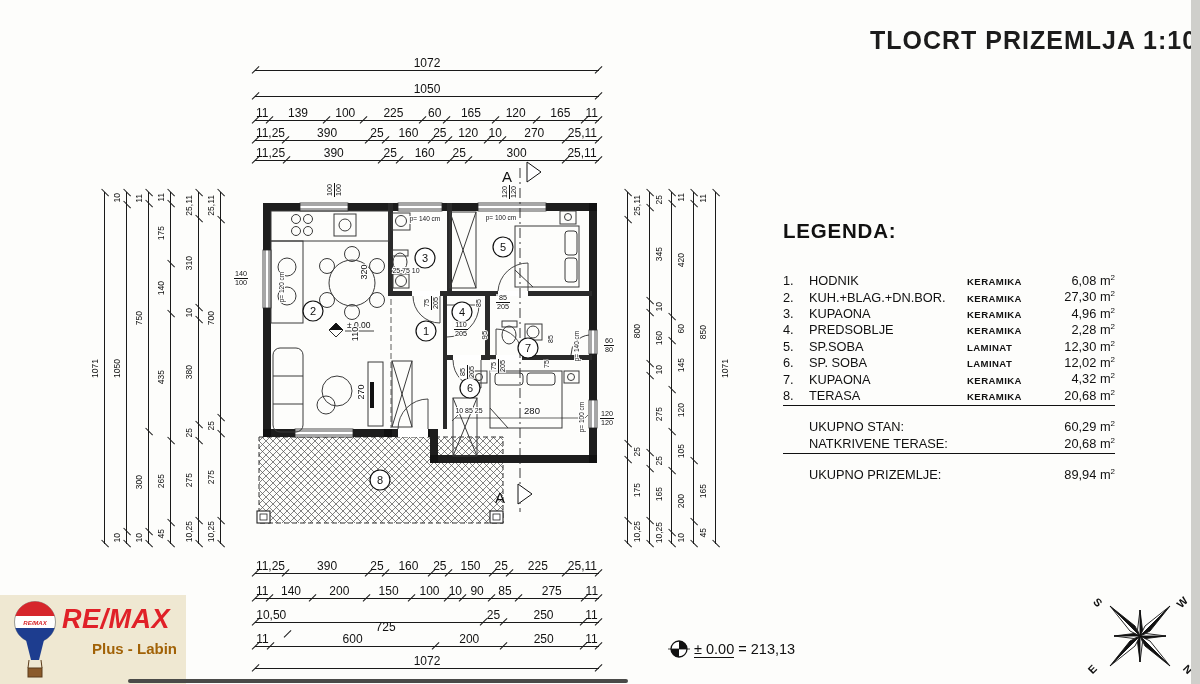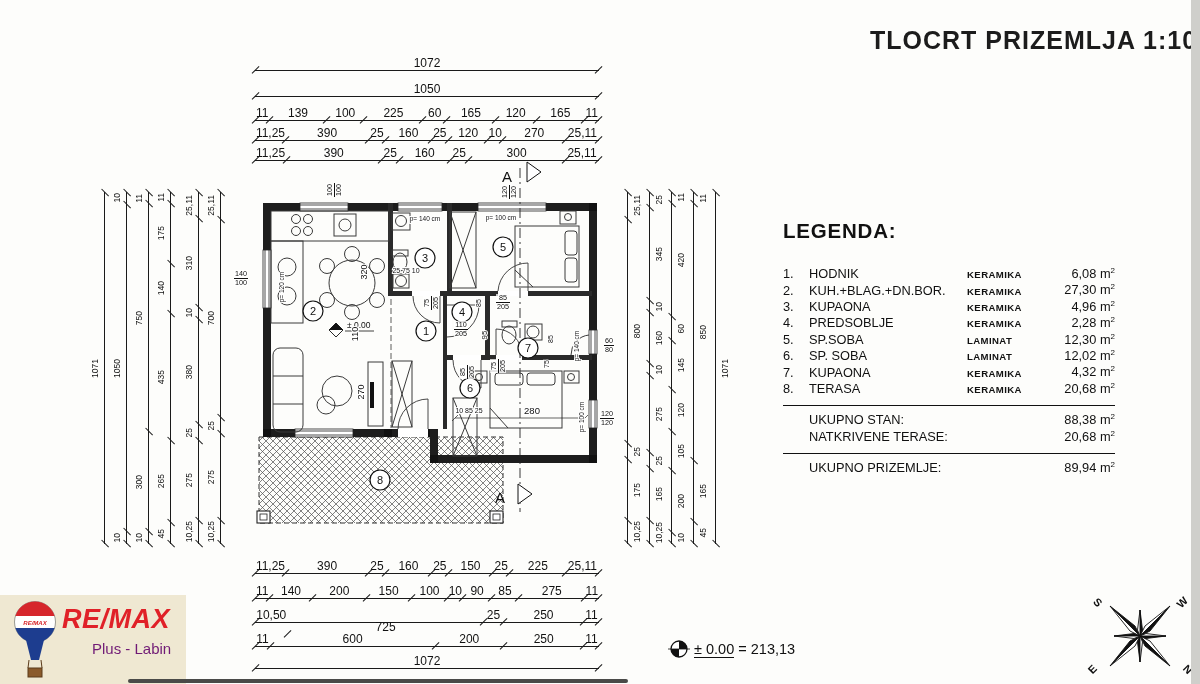--- a/index.html
+++ b/index.html
@@ -10,21 +10,21 @@
   
   #title{left:870px;top:26px;width:320px;font-size:25px;letter-spacing:1px;color:#1c1c1c;
          font-weight:600;white-space:nowrap;}
 
   
   #legend{left:783px;top:219px;width:332px;}
   #legend .head{font-size:20.5px;letter-spacing:.8px;font-weight:600;margin:0 0 23px 0;}
   .lg-row{display:grid;grid-template-columns:26px 158px 82px 1fr;align-items:baseline;
           height:16.4px;font-size:12.8px;}
   .lg-mat{font-size:9.6px;letter-spacing:.4px;font-weight:600;}
-  .lg-area{text-align:right;white-space:nowrap;}
+  .lg-area{text-align:right;white-space:nowrap;margin-top:7px;}
   .lg-area sup{font-size:8px;}
   .lg-div{border-top:1.6px solid #111;margin:8px 0 6px 0;height:0;}
   .lg-tot{display:grid;grid-template-columns:26px 240px 1fr;align-items:baseline;height:16.4px;font-size:12.8px;}
 
   
   .h-chain{position:absolute;display:flex;height:16px;border-bottom:1.2px solid #1a1a1a;}
   .h-chain .seg{position:relative;display:flex;justify-content:center;align-items:flex-end;min-width:0;}
   .h-chain .seg span{font-size:12px;line-height:1;margin-bottom:1.5px;white-space:nowrap;}
   .h-chain .seg::before{content:"";position:absolute;left:-0.5px;bottom:-5px;width:1.3px;height:10px;
                         background:#1a1a1a;transform:rotate(45deg);}
@@ -48,21 +48,21 @@
   .frac{position:absolute;transform:translate(-50%,-50%);text-align:center;font-size:7.2px;line-height:7.5px;
         background:rgba(255,255,255,.75);}
   .frac.rot{transform:translate(-50%,-50%) rotate(-90deg);}
   .frac .ft{border-bottom:1px solid #111;padding:0 1px;display:block;}
   .frac .fb{display:block;padding:0 1px;}
 
   
   #logo{left:0;top:595px;width:186px;height:89px;background:#efe8d2;}
   #logo .wordmark{position:absolute;left:62px;top:9px;font-size:27px;font-weight:bold;font-style:italic;
                   color:#e02128;letter-spacing:0.5px;}
-  #logo .sub{position:absolute;left:92px;top:45px;font-size:15px;font-weight:normal;color:#701a75;}
+  #logo .sub{position:absolute;left:92px;top:45px;font-size:15px;font-weight:bold;color:#a16207;}
 
   
   #edge-right{left:1191px;top:0;width:9px;height:684px;background:#cfcfcb;}
   #edge-bottom{left:128px;top:679px;width:500px;height:4px;background:#4a4a48;border-radius:2px;}
 
   .lvl{left:668px;top:638px;width:260px;font-size:14.5px;}
   .lvl .u{border-bottom:1.4px solid #111;}
 </style>
 </head>
 <body>
@@ -120,21 +120,21 @@
       <span>TERASA</span>
       <span class="lg-mat">KERAMIKA</span>
       <span class="lg-area"><span>20,68</span>&nbsp;<span>m</span><sup>2</sup></span>
     </div>
   </div>
 
   <div class="lg-div"></div>
   <div class="lg-tot">
     <span></span>
     <span>UKUPNO STAN:</span>
-    <span class="lg-area"><span>88,38</span>&nbsp;<span>m</span><sup>2</sup></span>
+    <span class="lg-area"><span>60,29</span>&nbsp;<span>m</span><sup>2</sup></span>
   </div>
   <div class="lg-tot">
     <span></span>
     <span>NATKRIVENE TERASE:</span>
     <span class="lg-area"><span>20,68</span>&nbsp;<span>m</span><sup>2</sup></span>
   </div>
   <div class="lg-div"></div>
   <div class="lg-tot">
     <span></span>
     <span>UKUPNO PRIZEMLJE:</span>

